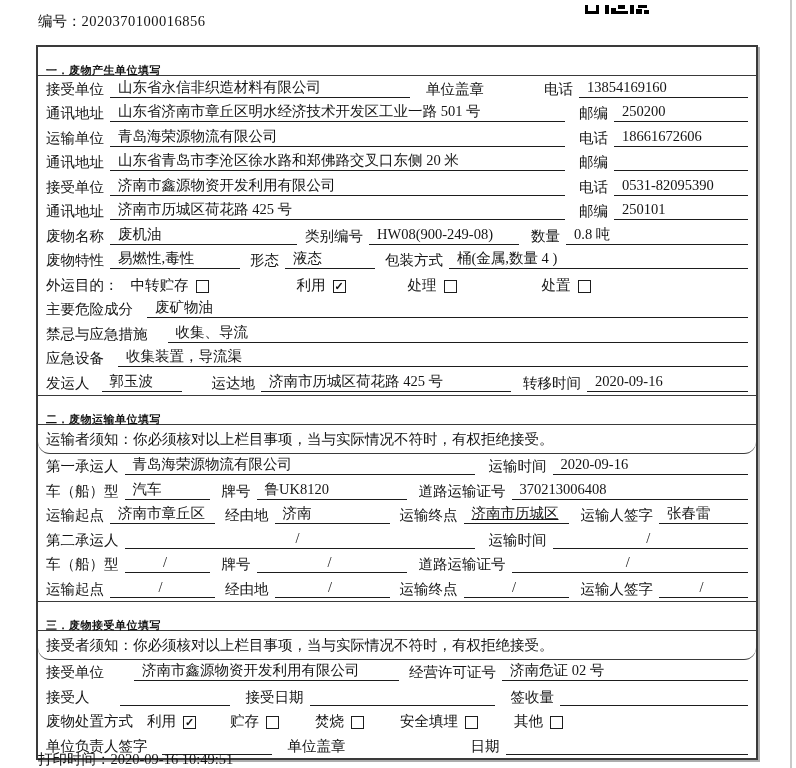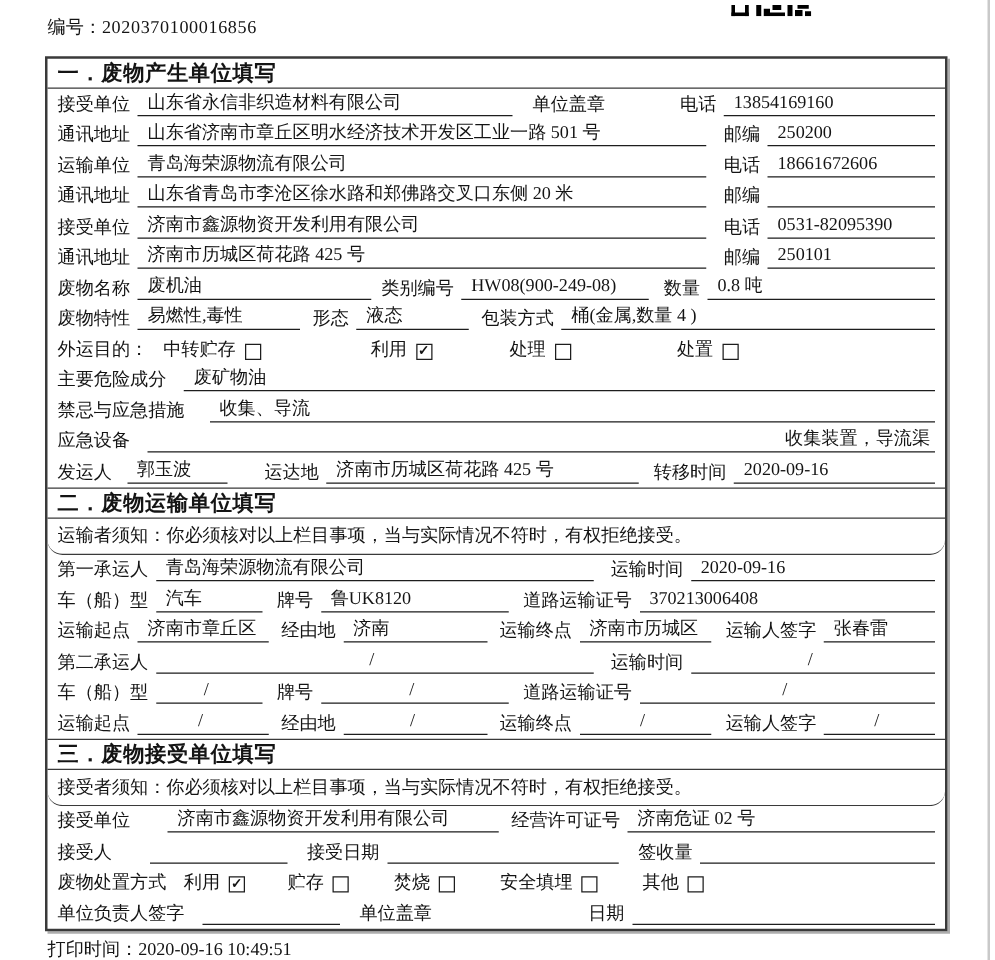--- a/index.html
+++ b/index.html
@@ -19,22 +19,22 @@
   .qr { position:absolute; left:585px; top:0; width:64px; height:9px; }
   .page-edge { position:absolute; top:0; right:4px; width:2px; height:768px; background:#c9c9c9; }
 
   .formbox {
     position:absolute; left:36px; top:45px; width:722px;
     border:2px solid #3a3a3a; background:#fff;
     box-shadow:2px 2px 0 #adadad;
   }
   .section + .section { border-top:1.5px solid #3a3a3a; }
   .sec-head {
-    font-weight:bold; font-size:17px; height:24px; line-height:19px;
-    padding:2px 8px; border-bottom:1.5px solid #3a3a3a; letter-spacing:0.5px;font-family:Liberation Serif, serif;
+    font-weight:bold; font-size:11px; height:24px; line-height:19px;
+    padding:14px 8px; border-bottom:1.5px solid #3a3a3a; letter-spacing:0.5px;font-family:Liberation Serif, serif;
   }
   .notice {
     font-size:14.5px; height:29px; line-height:20px; padding:4px 8px;
     border-bottom:1.5px solid #3a3a3a;
     border-radius:12px;
   }
   .row {
     display:flex; align-items:flex-end; height:24.5px;
     padding:0 8px 3px 8px; font-size:14.5px; line-height:17px;
   }
@@ -148,21 +148,21 @@
       <div class="row">
         <span class="lbl">主要危险成分</span>
         <span class="val flex" style="margin-left: 14px;">废矿物油</span>
       </div>
       <div class="row">
         <span class="lbl">禁忌与应急措施</span>
         <span class="val flex" style="margin-left: 20px;">收集、导流</span>
       </div>
       <div class="row">
         <span class="lbl">应急设备</span>
-        <span class="val flex" style="margin-left: 14px; text-align: right;">收集装置，导流渠</span>
+        <span class="val flex" style="margin-left: 14px;">收集装置，导流渠</span>
       </div>
       <div class="row">
         <span class="lbl">发运人</span>
         <span class="val" style="width: 80px; margin-left: 12px;">郭玉波</span>
         <span class="lbl" style="margin-left: 30px;">运达地</span>
         <span class="val" style="width: 250px;">济南市历城区荷花路 425 号</span>
         <span class="lbl" style="margin-left: 12px;">转移时间</span>
         <span class="val flex">2020-09-16</span>
       </div>
     </div>
@@ -182,21 +182,21 @@
         <span class="val" style="width: 150px;">鲁UK8120</span>
         <span class="lbl" style="margin-left: 12px;">道路运输证号</span>
         <span class="val flex">370213006408</span>
       </div>
       <div class="row">
         <span class="lbl">运输起点</span>
         <span class="val" style="width: 105px;">济南市章丘区</span>
         <span class="lbl" style="margin-left: 10px;">经由地</span>
         <span class="val" style="width: 115px;">济南</span>
         <span class="lbl" style="margin-left: 10px;">运输终点</span>
-        <span class="val" style="width: 105px;">济南市历城区</span>
+        <span class="val" style="width: 105px; text-decoration: underline;">济南市历城区</span>
         <span class="lbl" style="margin-left: 12px;">运输人签字</span>
         <span class="val flex">张春雷</span>
       </div>
       <div class="row">
         <span class="lbl">第二承运人</span>
         <span class="val center" style="width: 350px;">/</span>
         <span class="lbl" style="margin-left: 14px;">运输时间</span>
         <span class="val flex center">/</span>
       </div>
       <div class="row">

